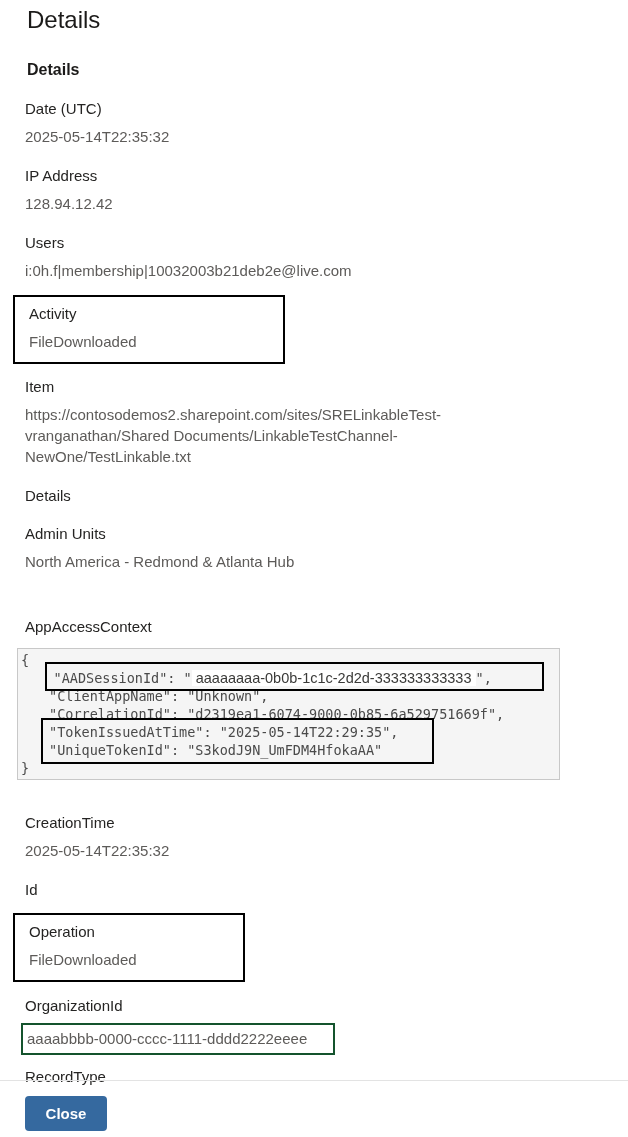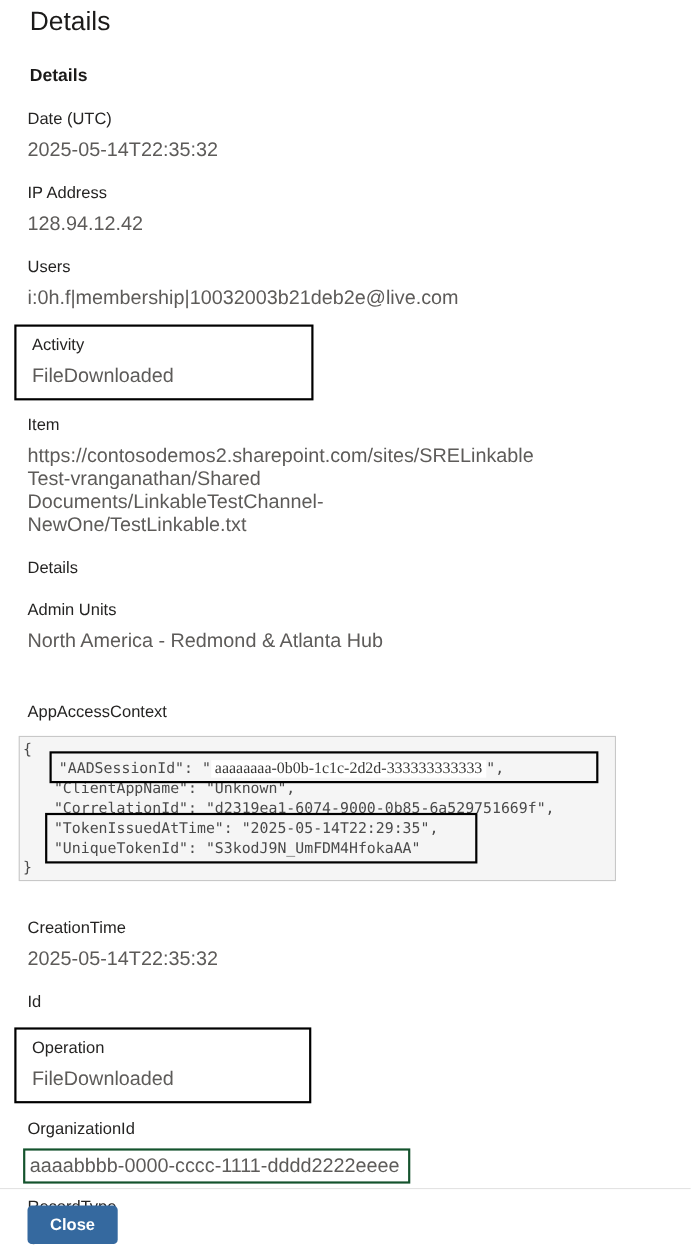--- a/index.html
+++ b/index.html
@@ -23,33 +23,33 @@
     margin: 25px 0 0 2px; line-height: 20px;
   }
 
   .field { margin-top: 20px; }
   .field-label {
     font-size: 15px; font-weight: 400; color: #252423; line-height: 18px;
     margin-bottom: 8px;
   }
   .field-label.solo { margin-bottom: 0; }
   .field-value {
-    font-size: 18px; font-weight: 400; color: #5d5b59; line-height: 21px;
+    font-size: 15px; font-weight: 400; color: #5d5b59; line-height: 21px;
   }
   .wrap-value { max-width: 462px; overflow-wrap: break-word; }
 
   
   .anno-field {
     border: 2px solid #000000;
     margin-left: -12px;
     padding: 8px 0 10px 14px;
     margin-top: 14px;
   }
   .anno-field.activity { width: 272px; }
-  .anno-field.operation { width: 270px; }
+  .anno-field.operation { width: 232px; }
   .anno-value-box {
     border: 2px solid #14532d;
     margin-left: -4px;
     padding: 3px 8px 4px 4px;
     display: inline-block;
     min-width: 314px;
   }
 
   
   .code-block {
@@ -60,21 +60,21 @@
     background: #f5f5f5;
     border: 1px solid #c8c8c8;
     font-family: "DejaVu Sans Mono", "Liberation Mono", monospace;
     font-size: 13.5px;
     color: #4a4a4a;
     padding: 2px 0 2px 3px;
   }
   .code-line { line-height: 18px; height: 18px; white-space: pre; }
   .code-line.indent { padding-left: 28px; }
   .code-highlight {
-    font-family: Liberation Serif, serif;
+    font-family: Liberation Sans, sans-serif;
     font-size: 14.5px;
     background: #ffffff;
     color: #3a3a38;
   }
   .code-anno {
     position: absolute;
     border: 2px solid #000000;
     pointer-events: none;
   }
   .code-anno.box1 { left: 27px; top: 13px; width: 499px; height: 29px; }

